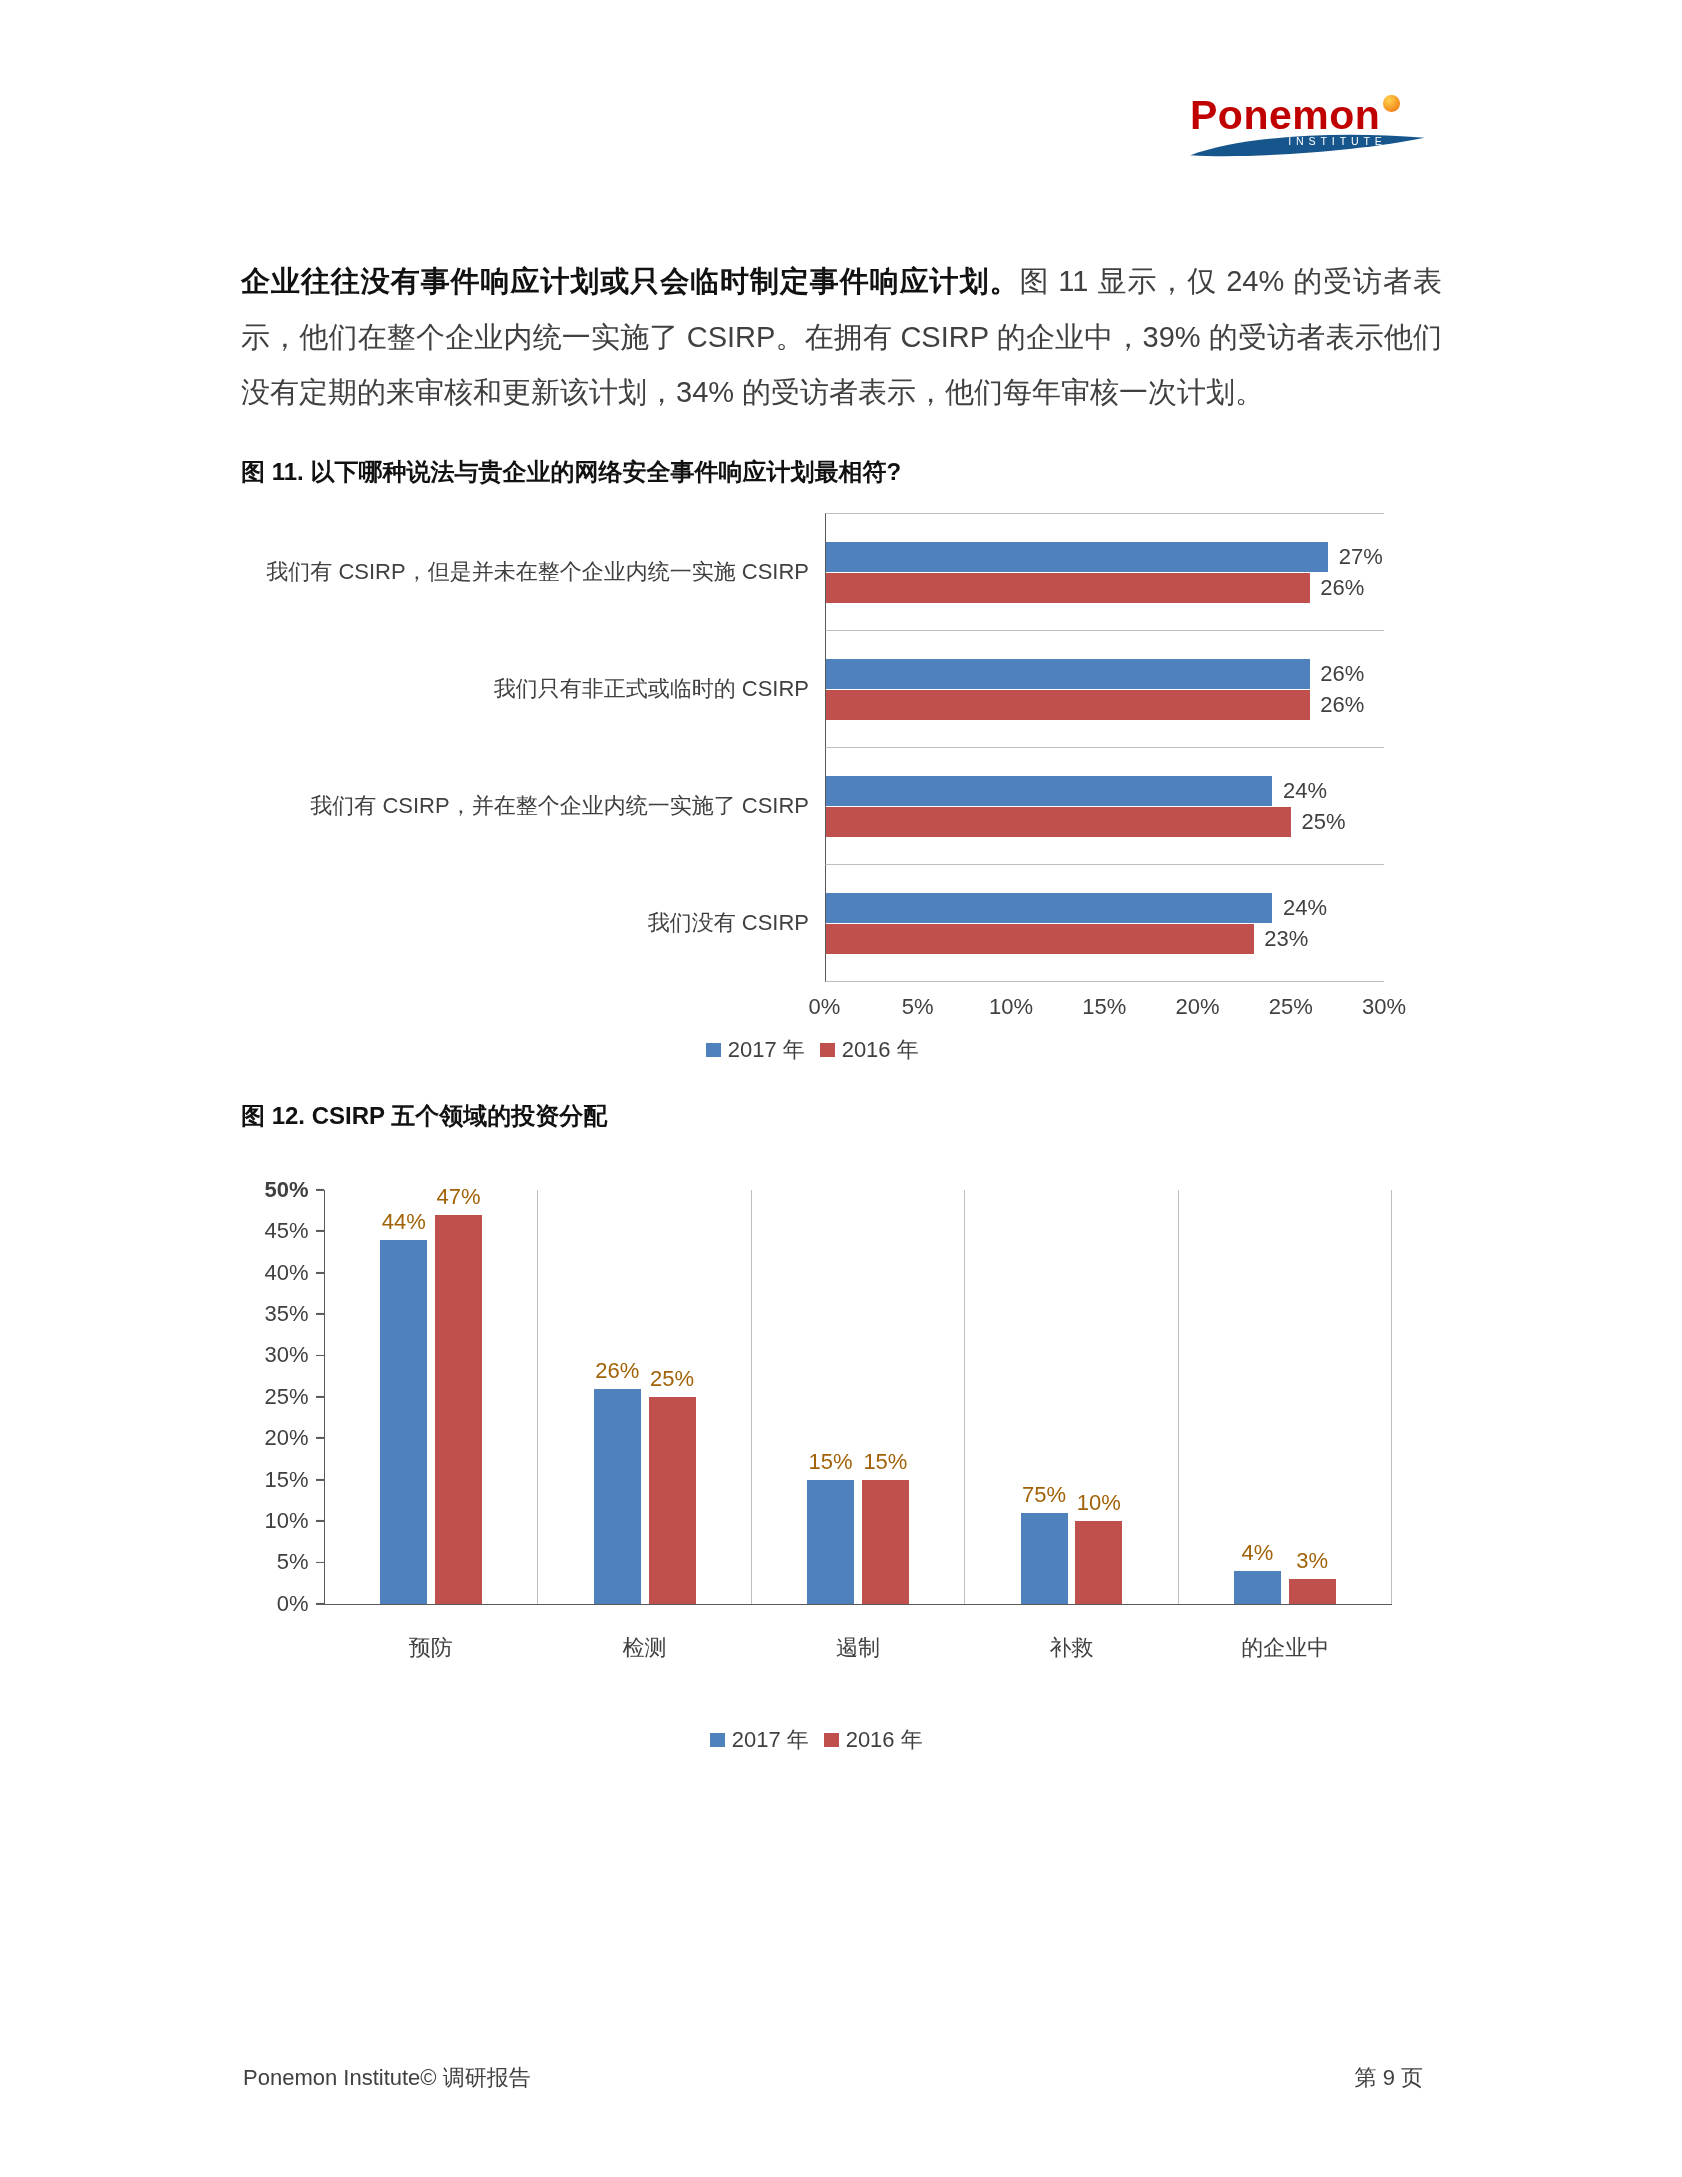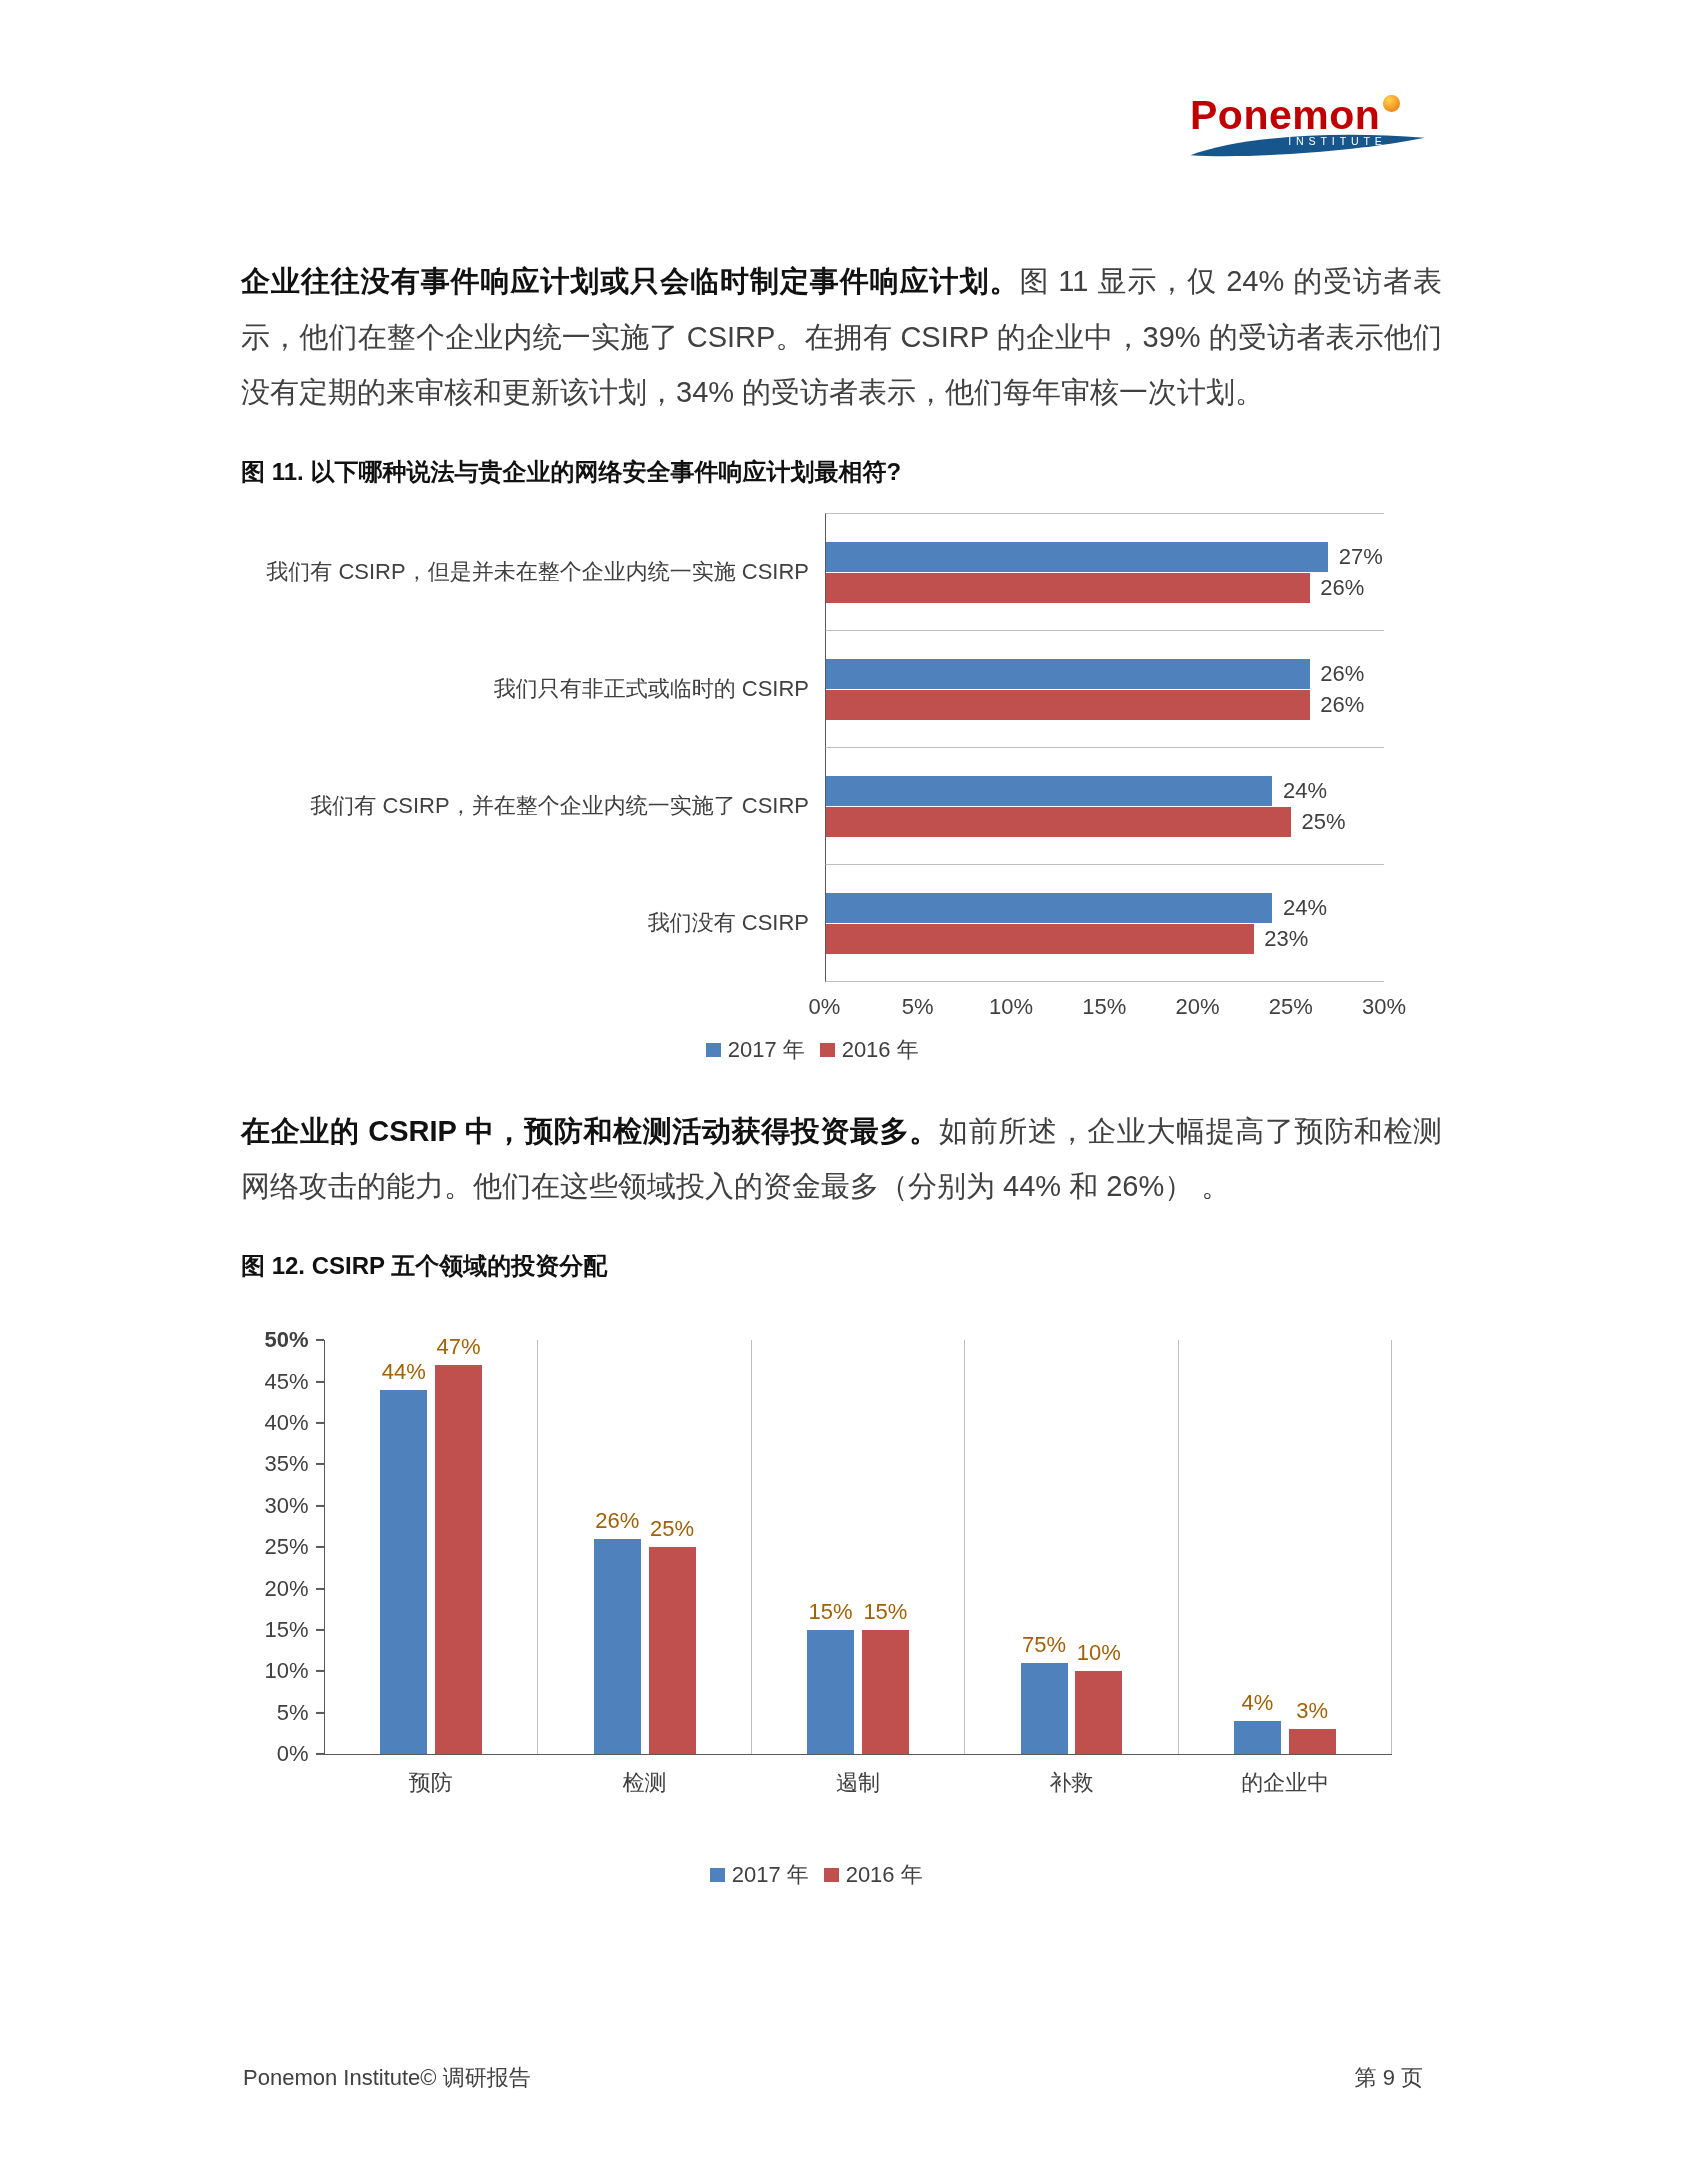--- a/index.html
+++ b/index.html
@@ -44,21 +44,21 @@
   .v-yaxis{position:relative;height:414px;}
   .v-ytick{position:absolute;right:15.5px;transform:translateY(50%);font-size:22px;color:#404040;white-space:nowrap;}
   .v-ymark{position:absolute;right:0;width:7.8px;height:1.9px;background:#595959;transform:translateY(50%);}
   .v-plot{position:relative;height:414px;border-left:1.9px solid #595959;border-bottom:1.9px solid #595959;display:flex;}
   .v-group{flex:1 1 0;display:flex;justify-content:center;gap:7.8px;border-right:1px solid #BFBFBF;}
   .v-barwrap{display:flex;flex-direction:column;justify-content:flex-end;align-items:center;width:47px;height:100%;}
   .v-val{font-size:22px;color:#a16207;margin-bottom:4.9px;flex-shrink:0;white-space:nowrap;}
   .v-bar{width:47px;flex-shrink:0;}
   .v-xrow{display:grid;grid-template-columns:83px 1fr;}
   .v-xlabels{display:flex;}
-  .v-xlabel{flex:1 1 0;text-align:center;font-size:22px;color:#404040;padding-top:13px;}
+  .v-xlabel{flex:1 1 0;text-align:center;font-size:22px;color:#404040;padding-top:28px;}
   .vchart .chart-legend{margin-top:62px;}
 
   
   .footer{position:absolute;left:243px;right:260px;top:2063px;display:flex;justify-content:space-between;font-size:22px;color:#404040;}
 </style>
 </head>
 <body>
 
 <div class="page">
 
@@ -149,21 +149,20 @@
           <span class="legend-swatch" style="background: rgb(79, 129, 189);"></span>
           <span class="legend-label">2017 年</span>
         </span>
         <span class="legend-item">
           <span class="legend-swatch" style="background: rgb(192, 80, 77);"></span>
           <span class="legend-label">2016 年</span>
         </span>
       </div>
   </div>
 
-  <p class="body-text p2"><span class="lead">在企业的 CSRIP 中，预防和检测活动获得投资最多。</span><span>如前所述，企业大幅提高了预防和检测网络攻击的能力。他们在这些领域投入的资金最多（分别为 44% 和 26%） 。</span></p>
 
   <h3 class="fig-title">图 12. CSIRP 五个领域的投资分配</h3>
 
   <div class="vchart" id="chart2">
     <div class="v-body">
       <div class="v-yaxis">
           <span class="v-ytick" style="bottom: 0%;">0%</span>
           <span class="v-ymark" style="bottom: 0%;"></span>
           <span class="v-ytick" style="bottom: 10%;">5%</span>
           <span class="v-ymark" style="bottom: 10%;"></span>

